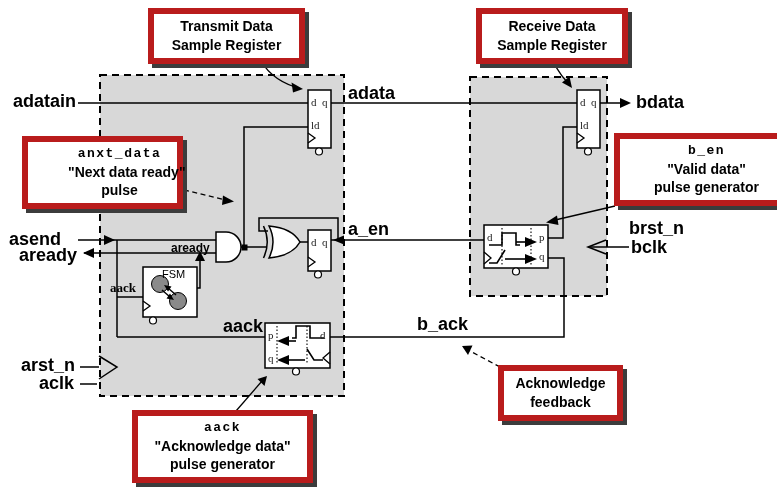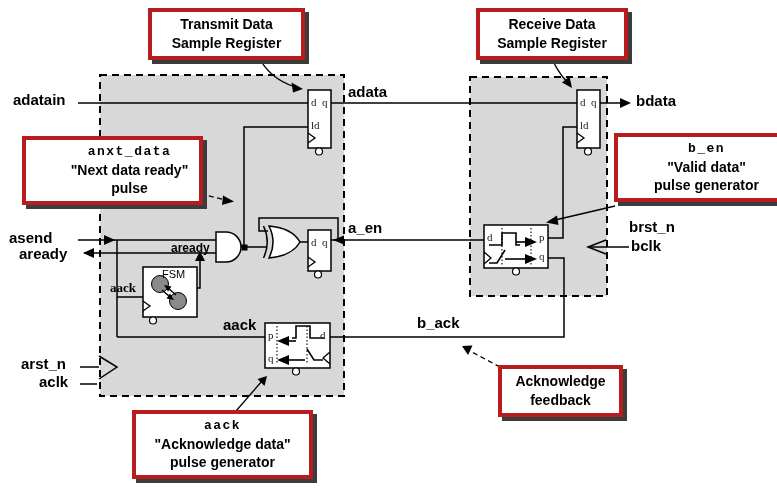--- a/index.html
+++ b/index.html
@@ -1,25 +1,25 @@
 <!DOCTYPE html>
 <html><head>
 <meta charset="utf-8">
 <style>
   html,body{margin:0;padding:0;background:#fff;}
   .canvas{position:relative;width:777px;height:496px;background:#ffffff;overflow:hidden;
           font-family:"Liberation Sans",sans-serif;}
   .canvas svg{position:absolute;left:0;top:0;}
-  .lbl{position:absolute;font-weight:bold;font-size:15px;color:#000;white-space:nowrap;line-height:1.1;}
+  .lbl{position:absolute;font-weight:bold;font-size:18px;color:#000;white-space:nowrap;line-height:1.1;}
   .lbl.small{font-size:12px;}
   .lbl.serif{font-family:"Liberation Serif",serif;font-size:13px;}
   .pin{position:absolute;font-family:"Liberation Serif",serif;font-size:11px;color:#1a1a1a;
        white-space:nowrap;line-height:1;}
   .blockname{position:absolute;font-weight:normal;font-size:11px;color:#000;white-space:nowrap;}
-  .callout{position:absolute;background:#fff;border:4px solid #b91c1c;box-shadow:4px 4px 0 #3c3c3c;
+  .callout{position:absolute;background:#fff;border:6px solid #b91c1c;box-shadow:4px 4px 0 #3c3c3c;
            text-align:center;font-weight:bold;font-size:14px;line-height:1.35;padding:3px 6px;
            box-sizing:border-box;white-space:nowrap;}
   .callout .sig{font-family:"Liberation Mono",monospace;font-size:13px;letter-spacing:1.5px;}
 </style>
 </head>
 <body>
 
 <div class="canvas">
 
   <svg width="777" height="496" viewBox="0 0 777 496">
@@ -141,21 +141,21 @@
   </svg>
 
   <div class="callout" style="left:148px;top:8px;width:157px;">
     <div>Transmit Data</div>
     <div>Sample Register</div>
   </div>
   <div class="callout" style="left:476px;top:8px;width:152px;">
     <div>Receive Data</div>
     <div>Sample Register</div>
   </div>
-  <div class="callout" style="left:22px;top:136px;width:181px;padding-left:40px;">
+  <div class="callout" style="left:22px;top:136px;width:161px;padding-left:40px;">
     <div class="sig">anxt_data</div>
     <div>"Next data ready"</div>
     <div>pulse</div>
   </div>
   <div class="callout" style="left:614px;top:133px;width:185px;">
     <div class="sig">b_en</div>
     <div>"Valid data"</div>
     <div>pulse generator</div>
   </div>
   <div class="callout" style="left:132px;top:410px;width:181px;">

